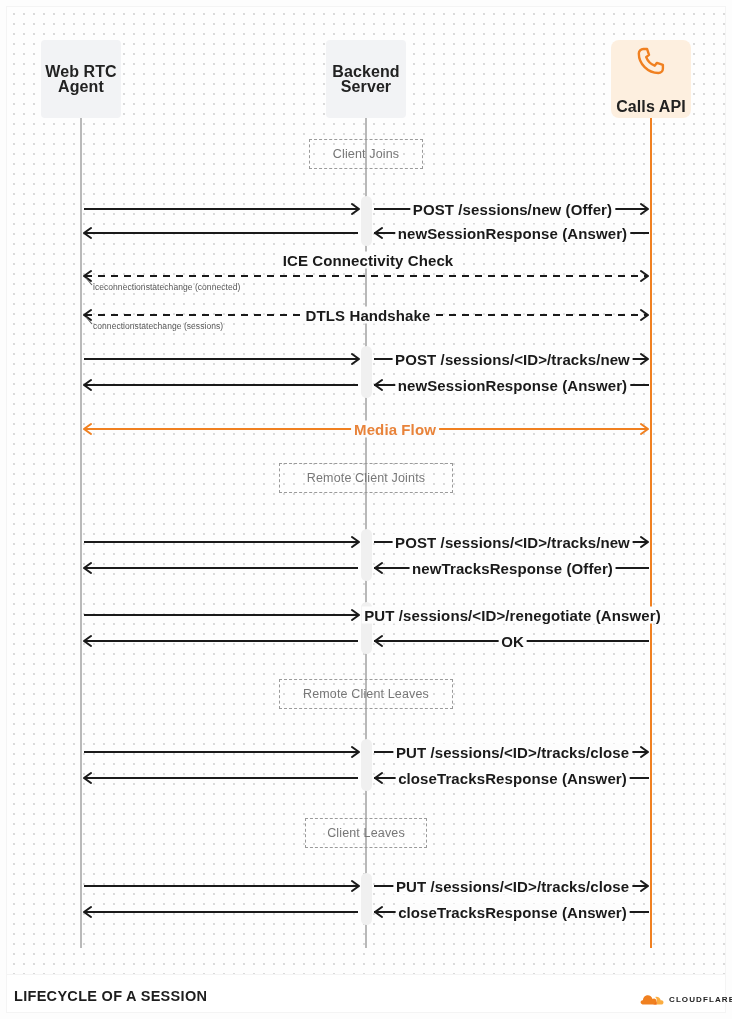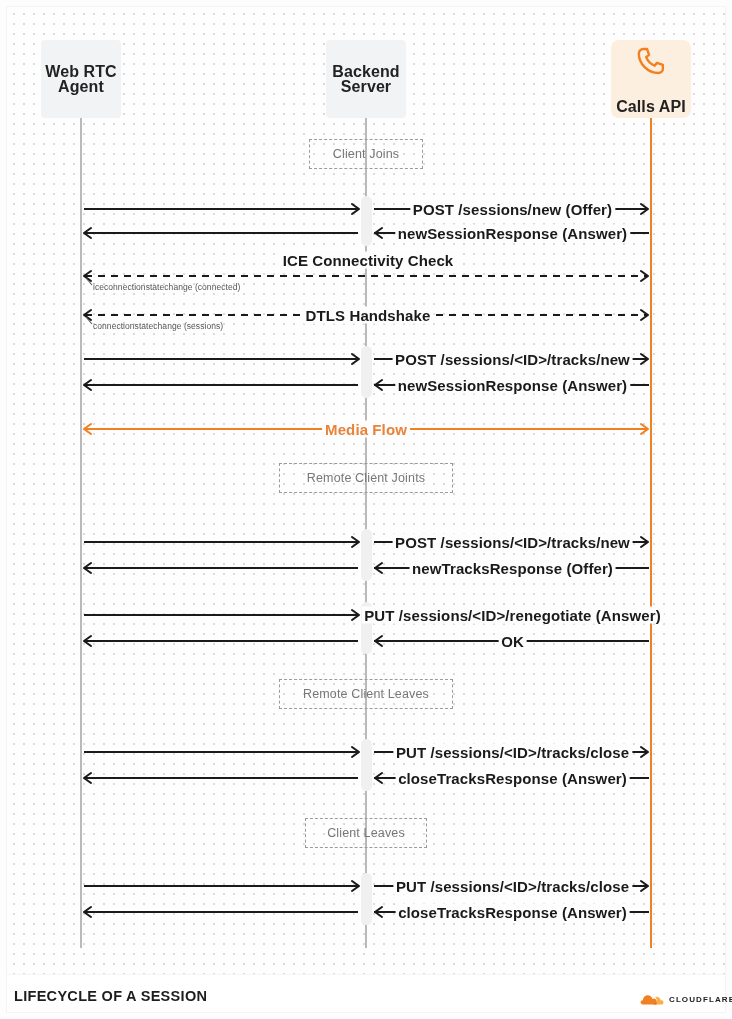--- a/index.html
+++ b/index.html
@@ -110,21 +110,21 @@
     position: absolute;
     font-size: 15px;
     font-weight: bold;
     color: #1a1a1a;
     white-space: nowrap;
     transform: translate(-50%, -50%);
     background: #fdfdfd;
     padding: 0 3px;
     letter-spacing: 0.1px;
   }
-  .msg-label.orange { color: #e8833a; }
+  .msg-label.orange { color: #e8833a; margin-left: 29px; }
   .sub-label {
     position: absolute;
     font-size: 8.5px;
     font-weight: normal;
     color: #555555;
     white-space: nowrap;
     letter-spacing: 0.05px;
   }
 
   

